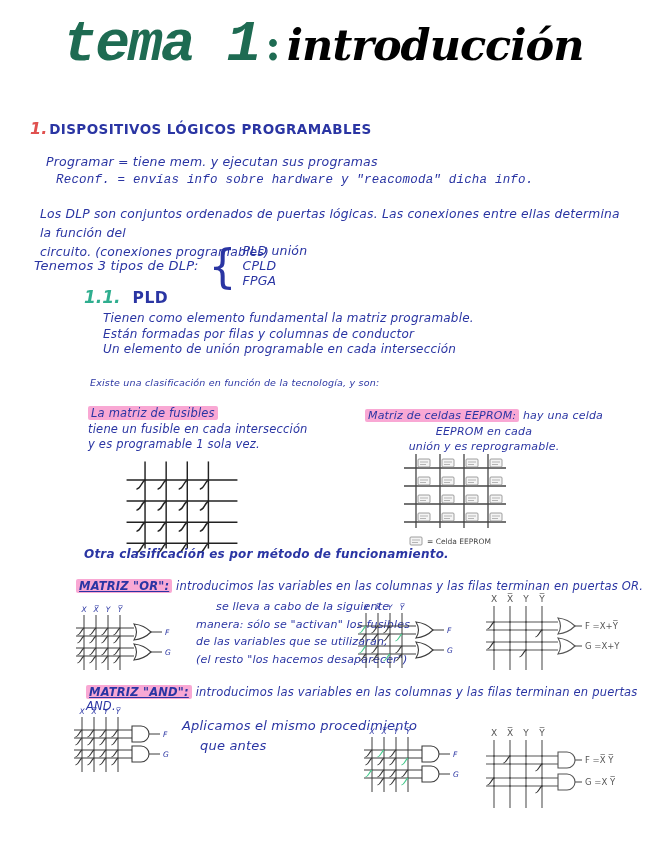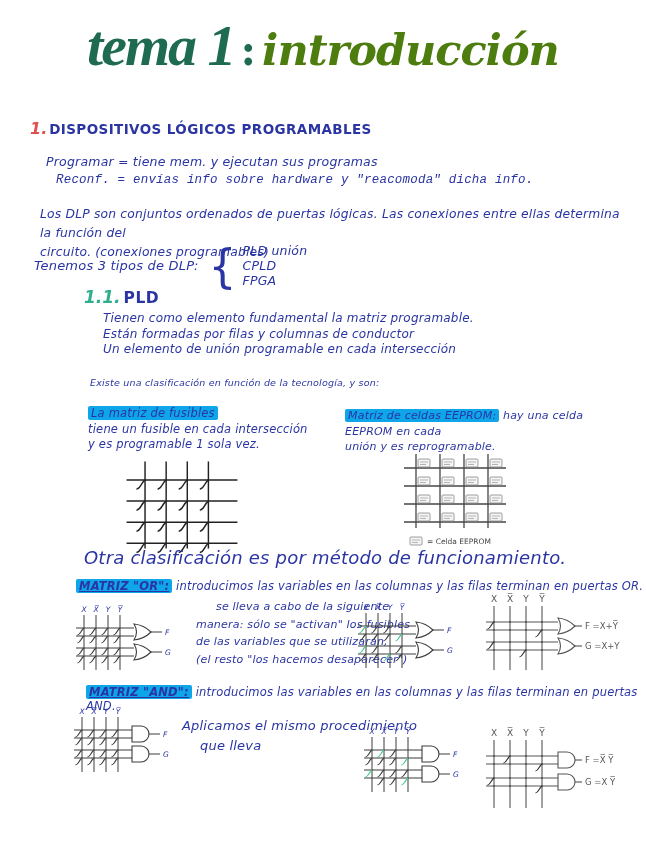--- a/index.html
+++ b/index.html
@@ -1,30 +1,30 @@
 <!DOCTYPE html>
 <html><head>
 <meta charset="utf-8">
 <style>
   html,body{margin:0;padding:0;background:#fff;}
   .page{position:relative;width:646px;height:848px;background:#ffffff;overflow:hidden;
         font-family:"DejaVu Sans",sans-serif;color:#2a35a3;}
   .abs{position:absolute;}
   .hw{font-style:italic;letter-spacing:.2px;}
-  .hl{background:#0ea5e9;padding:0 3px;border-radius:2px;}
+  .hl{background:#f9a8d4;padding:0 3px;border-radius:2px;}
   .title-row{position:absolute;top:12px;left:0;width:100%;text-align:center;white-space:nowrap;}
-  .t1{font-family:Liberation Serif, serif;font-style:italic;font-weight:700;font-size:58px;
+  .t1{font-family:Liberation Mono, monospace;font-style:italic;font-weight:700;font-size:58px;
       color:#1e6b52;letter-spacing:-2px;}
   .tc{font-family:"DejaVu Serif",serif;font-weight:700;font-size:42px;color:#1e6b52;margin:0 6px;}
   .t2{font-family:"DejaVu Serif",serif;font-style:italic;font-weight:700;font-size:43px;
-      color:#4d7c0f;letter-spacing:-1px;}
+      color:#000000;letter-spacing:-1px;}
   .h1num{color:#e0514f;font-size:16px;font-style:italic;font-weight:700;margin-right:2px;}
   .h1txt{font-weight:700;font-size:13.5px;letter-spacing:.4px;}
   .s11num{color:#2fae8f;font-size:17px;font-weight:700;font-style:italic;}
-  .s11txt{font-size:15.5px;font-weight:700;margin-left:3px;letter-spacing:.5px;}
+  .s11txt{font-size:15.5px;font-weight:700;margin-left:12px;letter-spacing:.5px;}
   .small{font-size:9.5px;}
   svg{display:block;}
   text{font-family:"DejaVu Sans",sans-serif;}
 </style>
 </head>
 <body>
 
 <svg width="0" height="0" style="position:absolute" aria-hidden="true">
   <defs>
     <path id="fuse" d="M -6.5 7 C -3 6.5 -3.5 2.5 0 0" fill="none" stroke="currentColor" stroke-width="1.1"></path>
@@ -78,21 +78,21 @@
   </div>
 
   <div class="abs hw small" style="left:90px;top:377px;">Existe una clasificación en función de la tecnología, y son:</div>
 
   <div class="abs hw" style="left:88px;top:406px;font-size:11.5px;line-height:15.5px;">
     <div><span class="hl">La matriz de fusibles</span></div>
     <div>tiene un fusible en cada intersección</div>
     <div>y es programable 1 sola vez.</div>
   </div>
 
-  <div class="abs hw" style="left:345px;top:408px;width:278px;font-size:11px;line-height:15.5px;">
+  <div class="abs hw" style="left:345px;top:408px;width:278px;font-size:11px;line-height:15.5px;text-align:center;">
     <div><span class="hl">Matriz de celdas EEPROM:</span> <span>hay una celda EEPROM en cada</span></div>
     <div>unión y es reprogramable.</div>
   </div>
 
   <svg class="abs" style="left:116px;top:456px;" width="132" height="98" viewBox="0 0 100 74">
     <g stroke="#222" stroke-width="1.1">
       <line x1="22" y1="4" x2="22" y2="70"></line>
         <line x1="38" y1="4" x2="38" y2="70"></line>
       <line x1="54" y1="4" x2="54" y2="70"></line>
         <line x1="70" y1="4" x2="70" y2="70"></line>
@@ -149,21 +149,21 @@
         <use href="#ecell" x="44" y="63"></use>
         <use href="#ecell" x="68" y="63"></use>
         <use href="#ecell" x="92" y="63"></use>
     </g>
     <g>
       <use href="#ecell" x="12" y="87"></use>
       <text x="29" y="94" font-family="DejaVu Serif,serif" font-size="7.5" fill="#444">= Celda EEPROM</text>
     </g>
   </svg>
 
-  <div class="abs hw" style="left:84px;top:547px;font-size:18px;">Otra clasificación es por método de funcionamiento.</div>
+  <div class="abs hw" style="left:84px;top:547px;font-size:12px;font-weight:bold;">Otra clasificación es por método de funcionamiento.</div>
 
   <div class="abs hw" style="left:76px;top:579px;font-size:11.5px;">
     <span class="hl" style="text-decoration:underline;font-weight:700;">MATRIZ "OR":</span>
     <span>introducimos las variables en las columnas y las filas terminan en puertas OR.</span>
   </div>
 
   <svg class="abs" style="left:70px;top:604px;" width="112" height="72" viewBox="0 0 112 72">
     <g font-size="7.5" font-style="italic" fill="#2a35a3" text-anchor="middle">
       <text x="14" y="8">X</text>
       <text x="26" y="8">X̅</text>
@@ -356,21 +356,21 @@
     <g color="#3d3d3d">
       <use href="#andgate" x="64" y="20"></use>
       <use href="#andgate" x="64" y="40"></use>
     </g>
     <text x="95" y="31" font-size="7.5" font-style="italic" fill="#2a35a3">F</text>
     <text x="95" y="51" font-size="7.5" font-style="italic" fill="#2a35a3">G</text>
   </svg>
 
   <div class="abs hw" style="left:182px;top:716px;font-size:13px;line-height:20px;">
     <div>Aplicamos el mismo procedimiento</div>
-    <div style="margin-left:18px;">que lleva</div>
+    <div style="margin-left:18px;">que antes</div>
   </div>
 
   <svg class="abs" style="left:358px;top:726px;" width="112" height="72" viewBox="0 0 112 72">
     <g font-size="7.5" font-style="italic" fill="#2a35a3" text-anchor="middle">
       <text x="14" y="8">X</text>
       <text x="26" y="8">X̅</text>
       <text x="38" y="8">Y</text>
       <text x="50" y="8">Y̅</text>
     </g>
     <g stroke="#3d3d3d" stroke-width="1">

